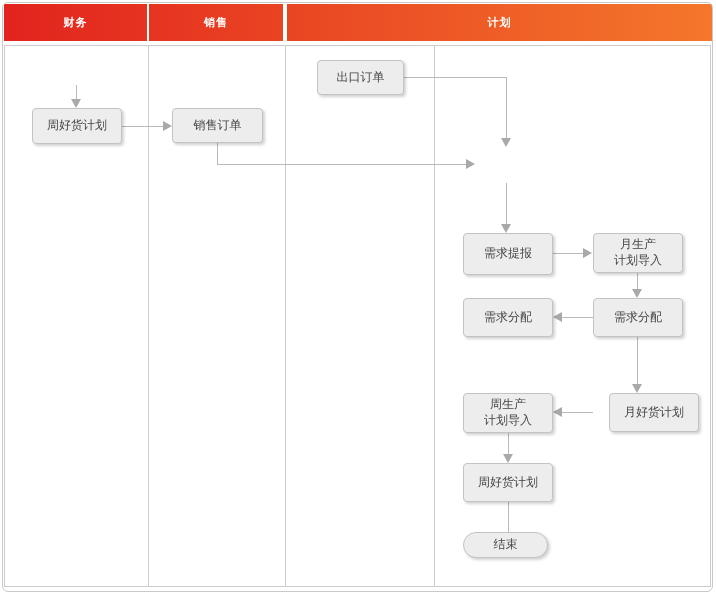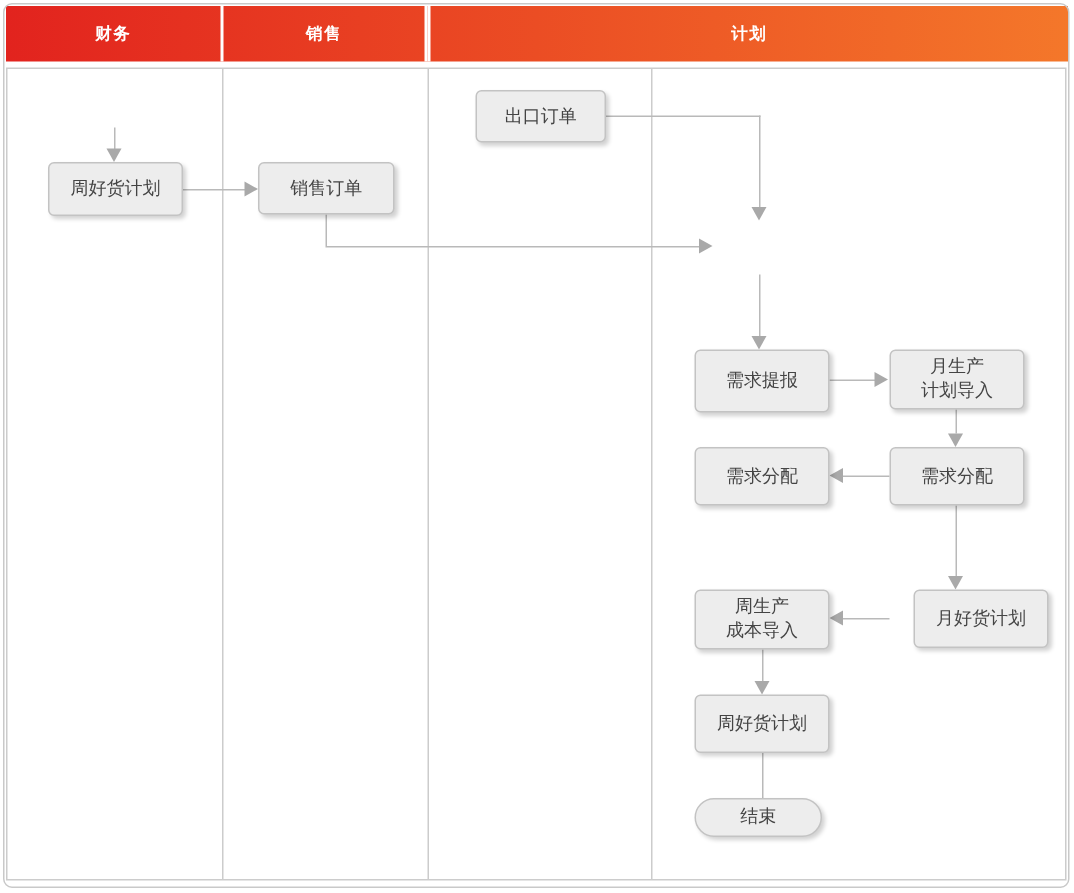--- a/index.html
+++ b/index.html
@@ -135,19 +135,19 @@
   <div class="node" style="left:172px; top:108px; width:91px; height:35px;">销售订单</div>
   <div class="node" style="left:317px; top:60px;  width:87px; height:35px;">出口订单</div>
 
 
   <div class="node" style="left:463px; top:233px; width:90px; height:42px;">需求提报</div>
   <div class="node" style="left:593px; top:233px; width:90px; height:40px;">月生产
 计划导入</div>
   <div class="node" style="left:463px; top:298px; width:90px; height:39px;">需求分配</div>
   <div class="node" style="left:593px; top:298px; width:90px; height:39px;text-align:right;">需求分配</div>
   <div class="node" style="left:463px; top:393px; width:90px; height:40px;">周生产
-成本导入</div>
+计划导入</div>
   <div class="node" style="left:609px; top:393px; width:90px; height:39px;">月好货计划</div>
   <div class="node" style="left:463px; top:463px; width:90px; height:39px;">周好货计划</div>
   <div class="node pill" style="left:463px; top:532px; width:85px; height:26px;">结束</div>
 
   <div class="outer-border"></div>
 </div>
 
 </body></html>

